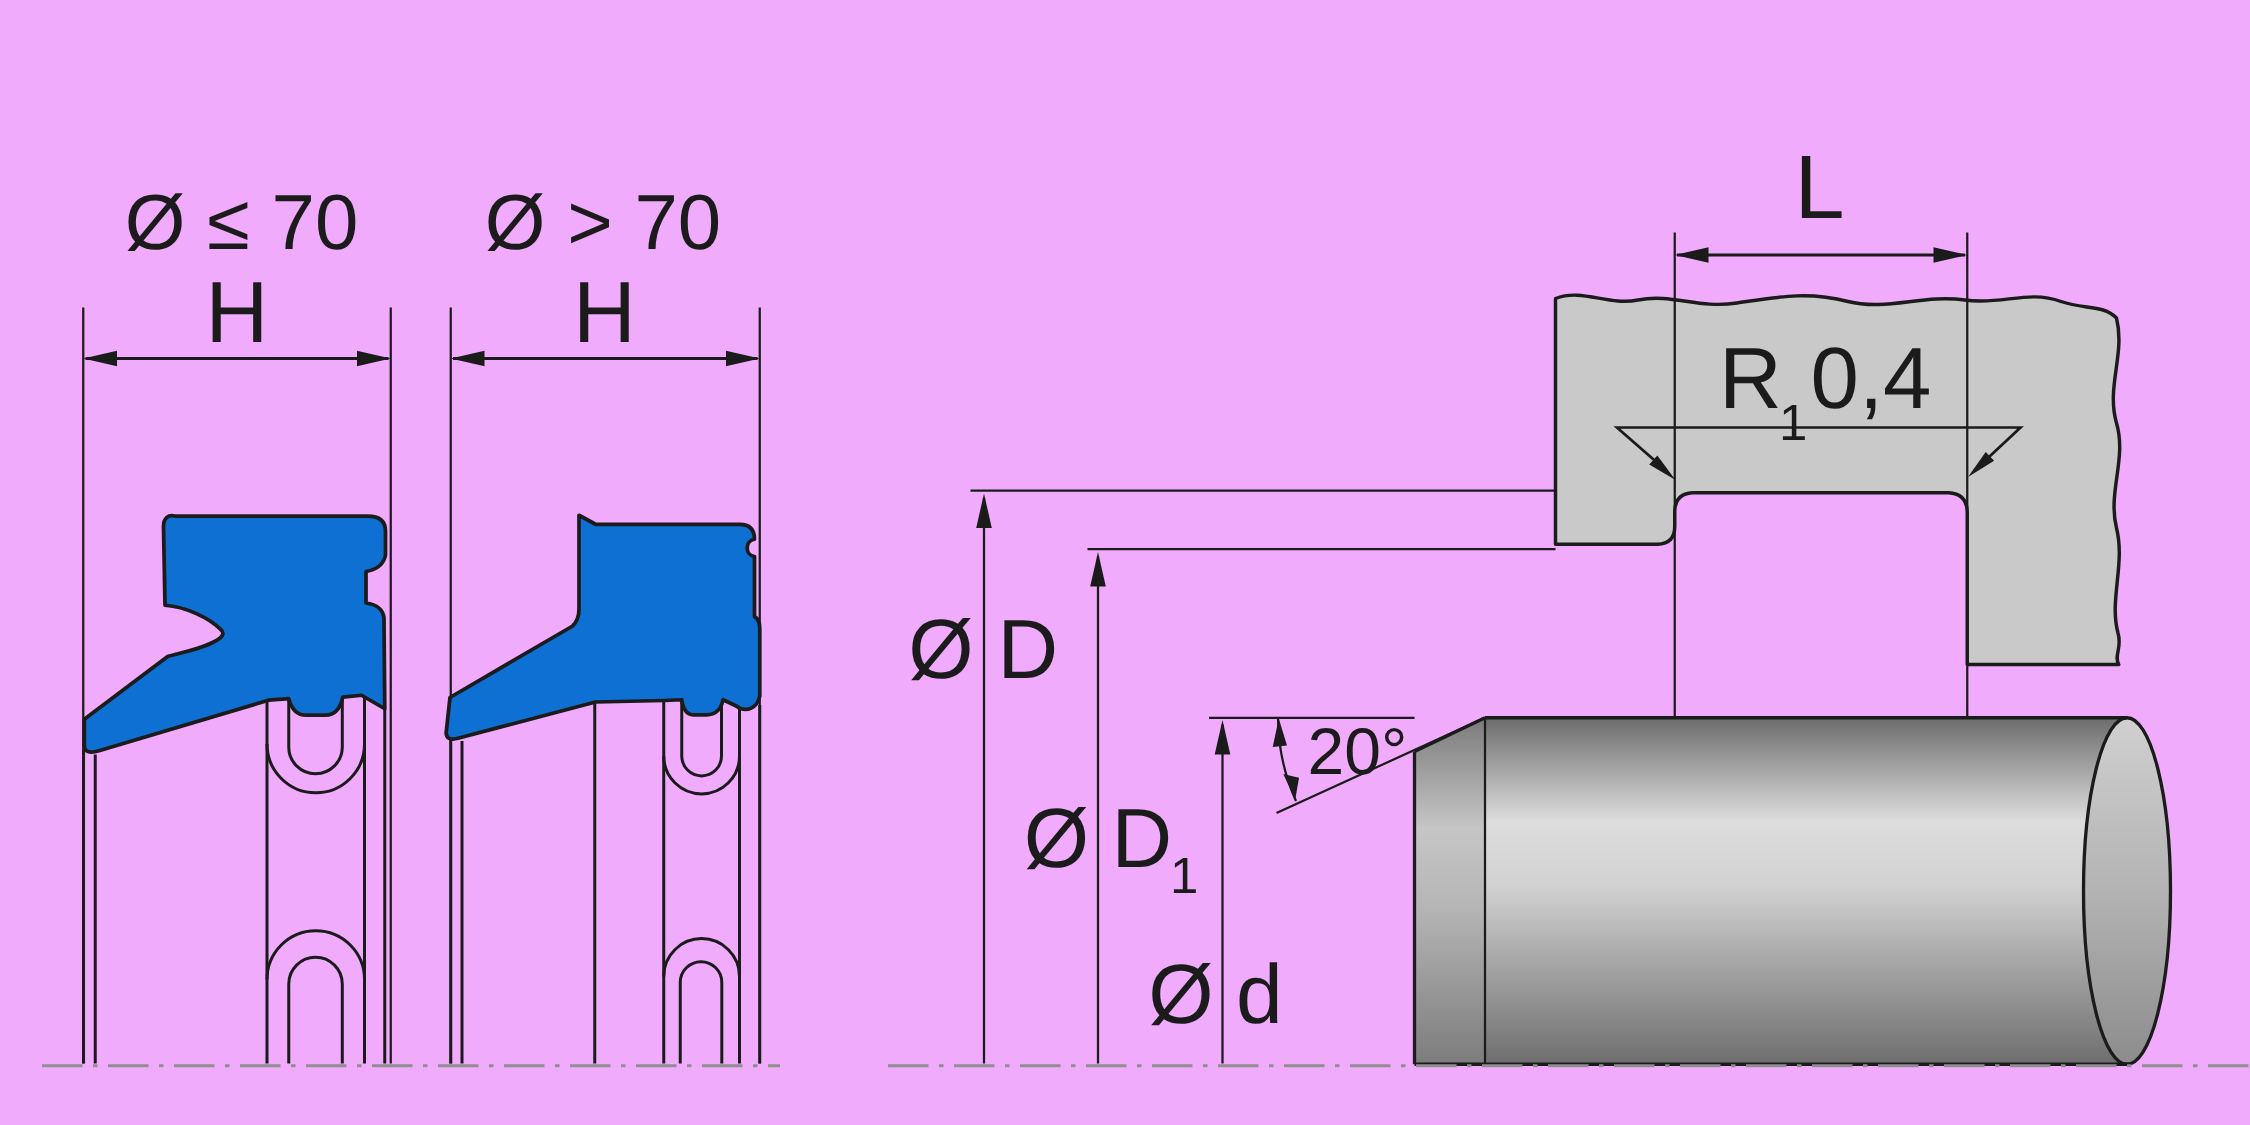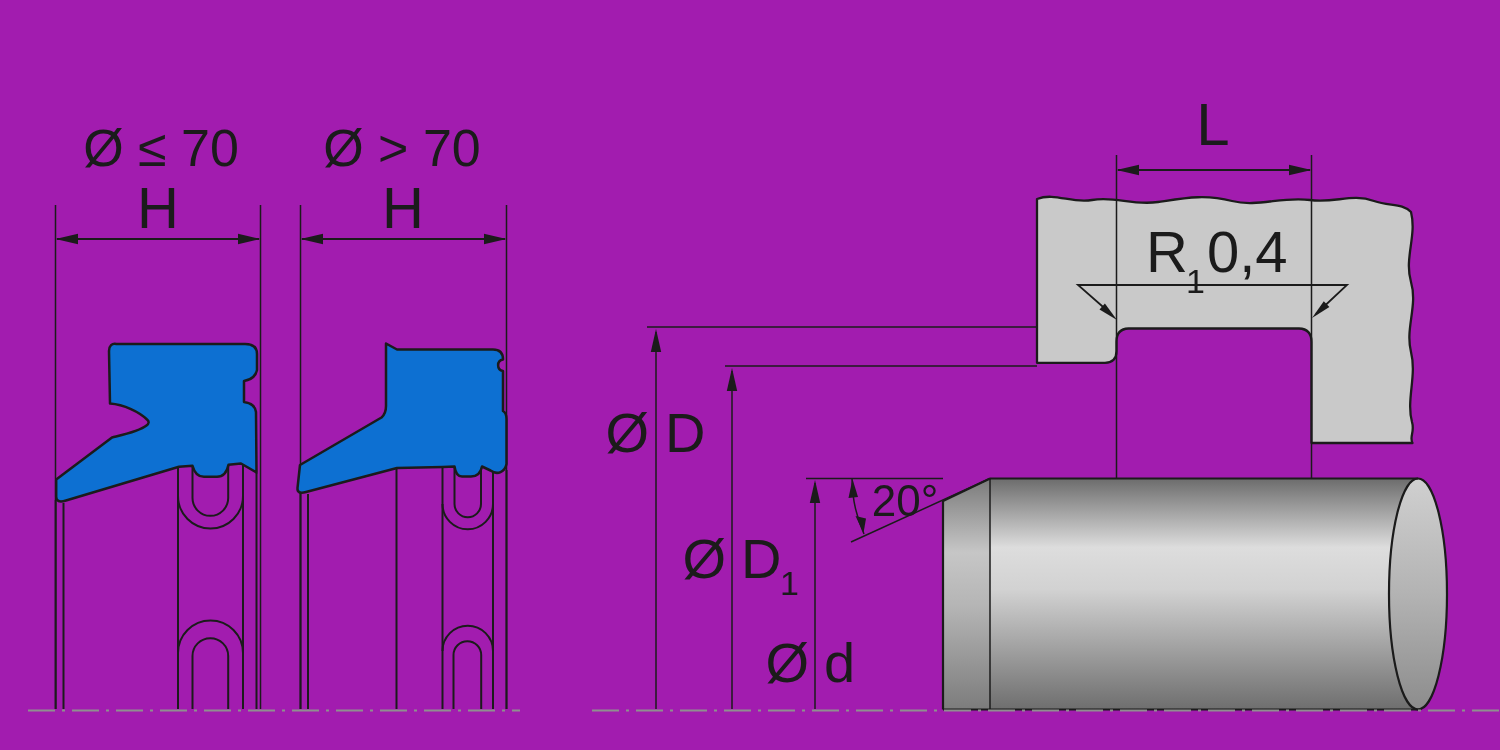--- a/index.html
+++ b/index.html
@@ -1,16 +1,16 @@
 <!DOCTYPE html>
 <html><head>
 <meta charset="utf-8">
 <style>
   html,body{margin:0;padding:0;background:#ffffff;}
-  #canvas{position:relative;width:1500px;height:750px;background:#a21caf;overflow:hidden;
+  #canvas{position:relative;width:1500px;height:750px;background:#f0abfc;overflow:hidden;
           font-family:"Liberation Sans", sans-serif;}
   svg{display:block;}
   text{font-family:"Liberation Sans", sans-serif;fill:#1b1b1b;}
 </style>
 </head>
 <body>
 
 <div id="canvas">
 <svg width="1500" height="750" viewBox="0 0 1500 750">
   <defs>

